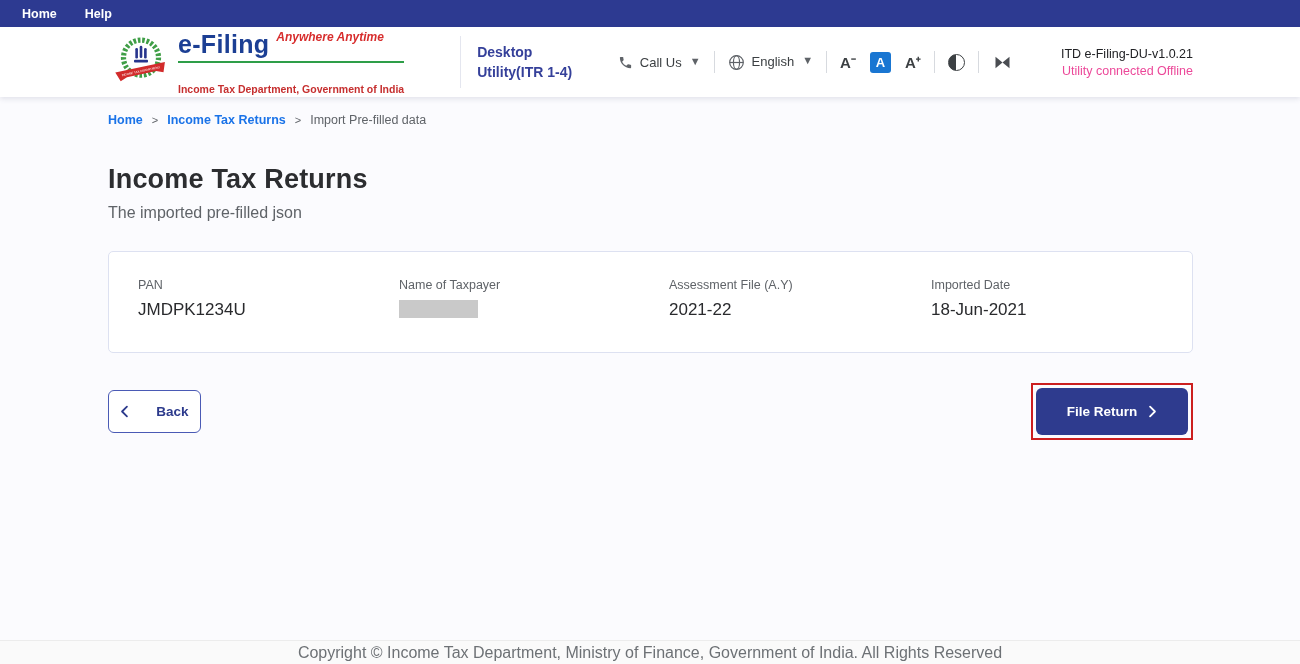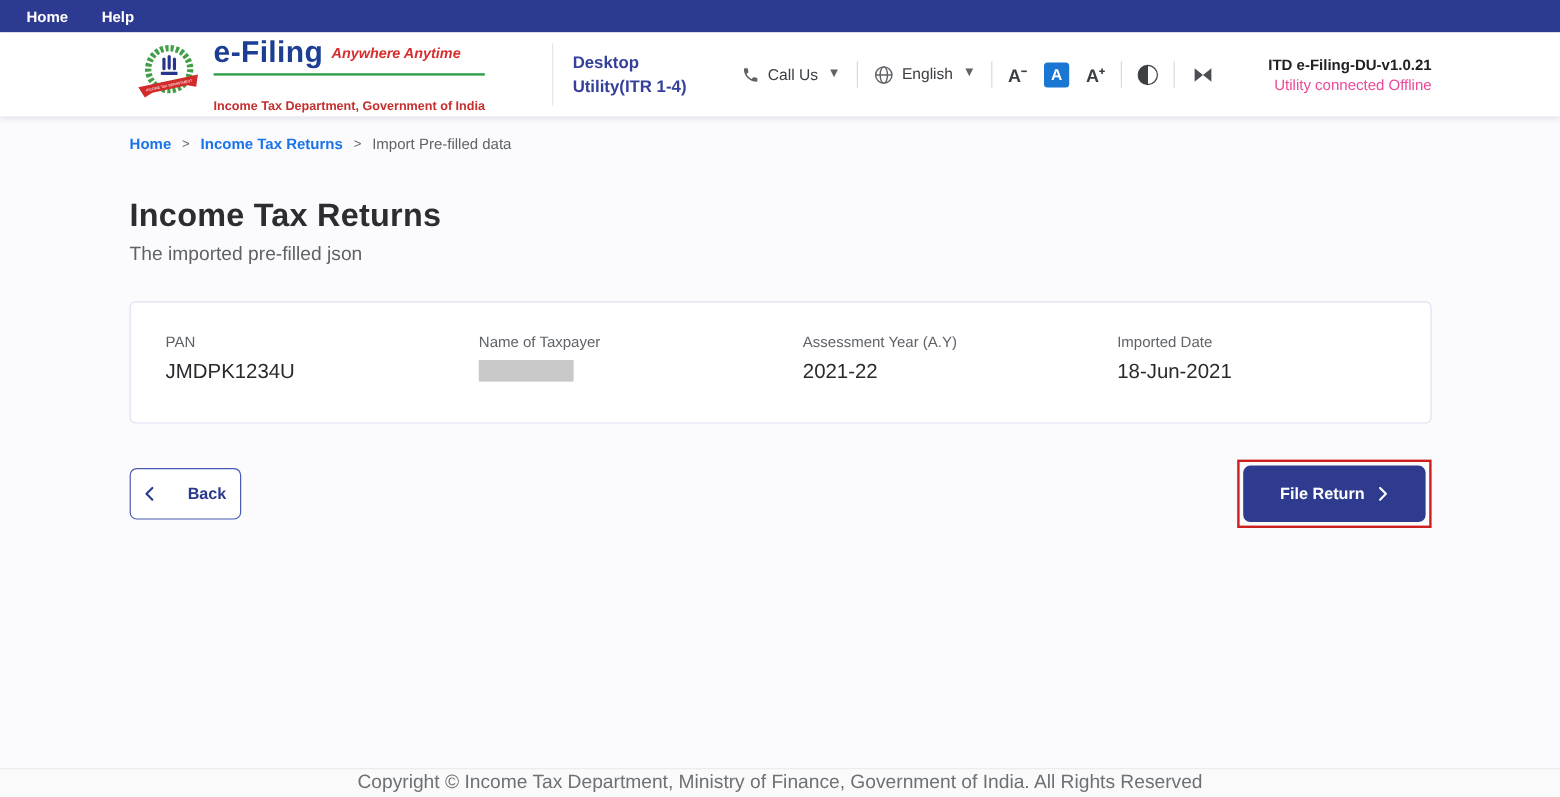--- a/index.html
+++ b/index.html
@@ -24,21 +24,21 @@
   .header {
     height:70px; background:#ffffff;
     display:flex; align-items:center;
     padding:0 107px 0 113px;
     box-shadow:0 2px 5px rgba(70,75,110,.14);
     position:relative; z-index:5;
   }
   .logo { display:flex; align-items:center; gap:9px; cursor:pointer; }
   .logo-emblem { width:56px; height:56px; flex:0 0 auto; }
   .logo-textcol { display:flex; flex-direction:column; }
-  .logo-brandrow { display:flex; align-items:center; gap:7px; }
+  .logo-brandrow { display:flex; align-items:flex-start; gap:7px; }
   .logo-brand { font-size:25px; font-weight:700; color:#1c3f94; letter-spacing:.3px; }
   .logo-tagline { font-size:12px; font-style:italic; font-weight:700; color:#d72d2d; }
   .logo-rule { height:2px; background:#2e9e48; margin-top:2px; }
   .logo-dept { font-size:10.5px; color:#c62f2f; font-weight:700; margin-top:20px; }
 
   .header-vdiv { width:1px; height:52px; background:#e4e6ef; margin-left:56px; }
   .app-title {
     margin-left:16px; font-size:14px; font-weight:700; color:#35409a; line-height:1.45;
     cursor:default;
   }
@@ -58,21 +58,21 @@
   }
   .contrast-icon {
     width:17px; height:17px; border-radius:50%;
     border:1.6px solid #3c4043;
     background:linear-gradient(to right, #3c4043 0 50%, transparent 50%);
     cursor:pointer;
   }
 
   .version-block { display:flex; align-items:center; gap:9px; }
   .version-texts { display:flex; flex-direction:column; align-items:flex-start; }
-  .version-line { font-size:12.5px; font-weight:700; color:#202124; align-self:flex-end; }
+  .version-line { font-size:12.5px; font-weight:400; color:#202124; align-self:flex-end; }
   .status-line { font-size:12.5px; color:#ec4899; margin-top:3px;margin-left:40px; }
 
   
   .main {
     position:absolute; top:97px; bottom:24px; left:0; right:0;
     background:#fbfbfe;
     padding:16px 107px 0 108px;
   }
   .breadcrumb { display:flex; align-items:center; font-size:12.5px; }
   .crumb-link { color:#1a73e8; font-weight:700; }
@@ -235,21 +235,21 @@
   <div class="summary-card">
     <div>
       <div class="field-label">PAN</div>
       <div class="field-value">JMDPK1234U</div>
     </div>
     <div>
       <div class="field-label">Name of Taxpayer</div>
       <div class="redacted-box"></div>
     </div>
     <div>
-      <div class="field-label">Assessment Year (A.Y)</div>
+      <div class="field-label">Assessment File (A.Y)</div>
       <div class="field-value">2021-22</div>
     </div>
     <div>
       <div class="field-label">Imported Date</div>
       <div class="field-value">18-Jun-2021</div>
     </div>
   </div>
 
   <div class="actions-row">
     <button class="back-btn">

